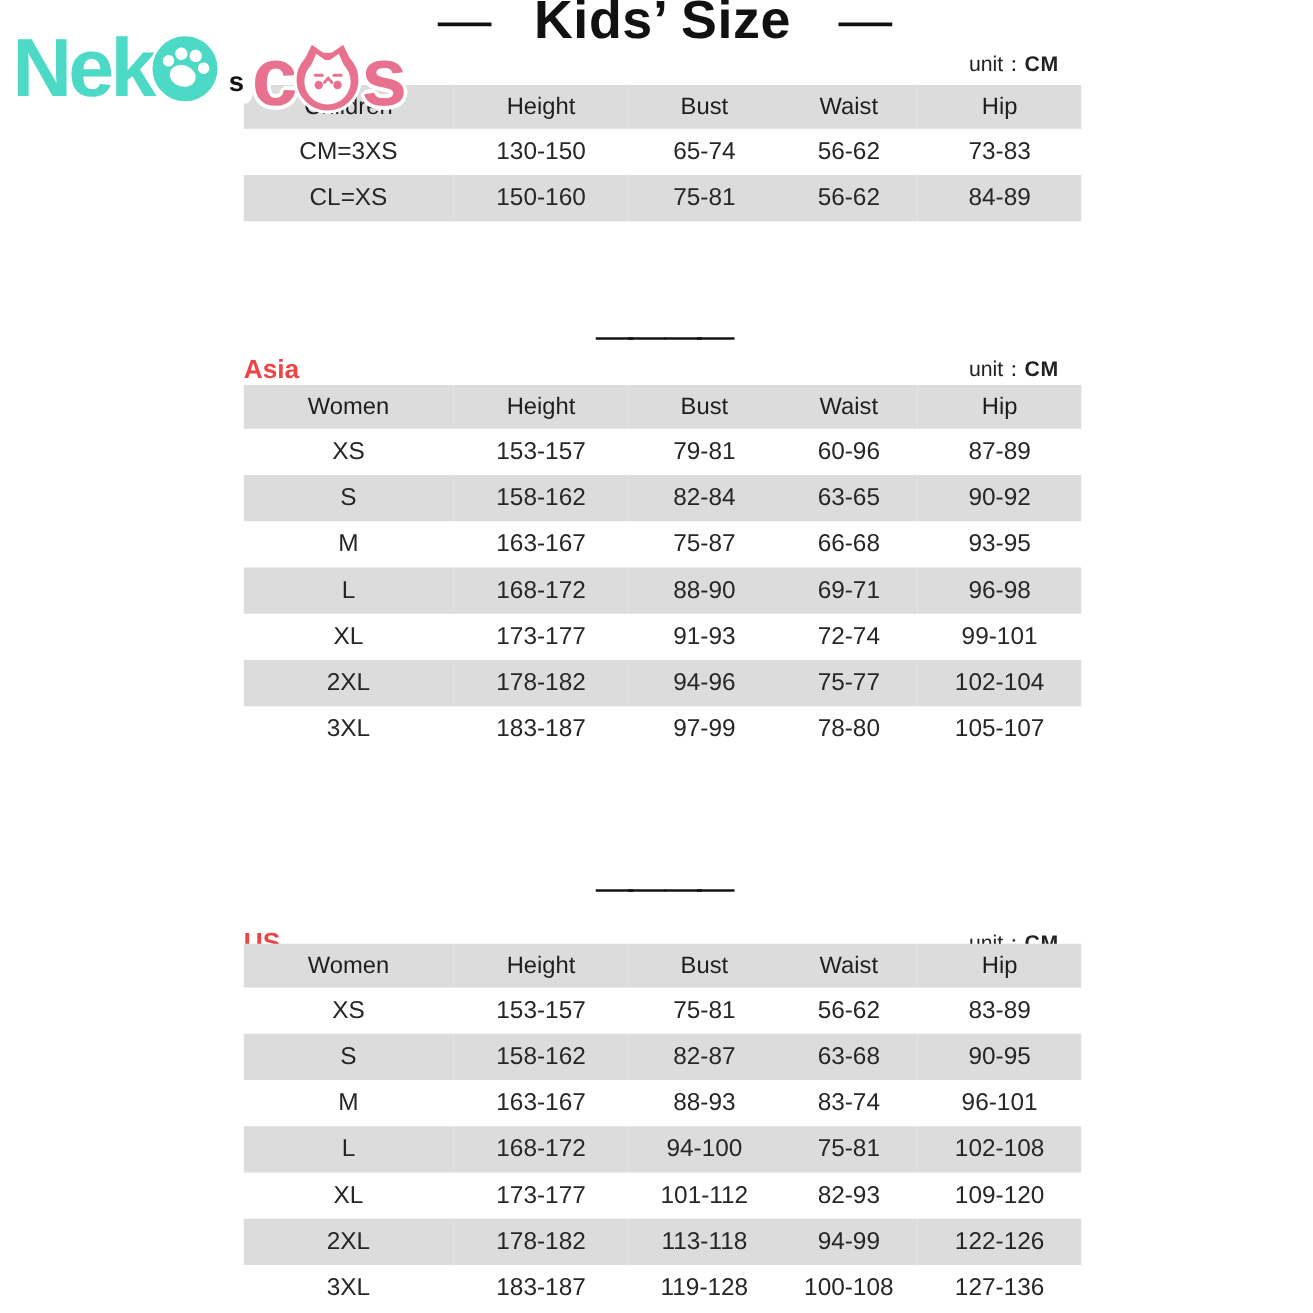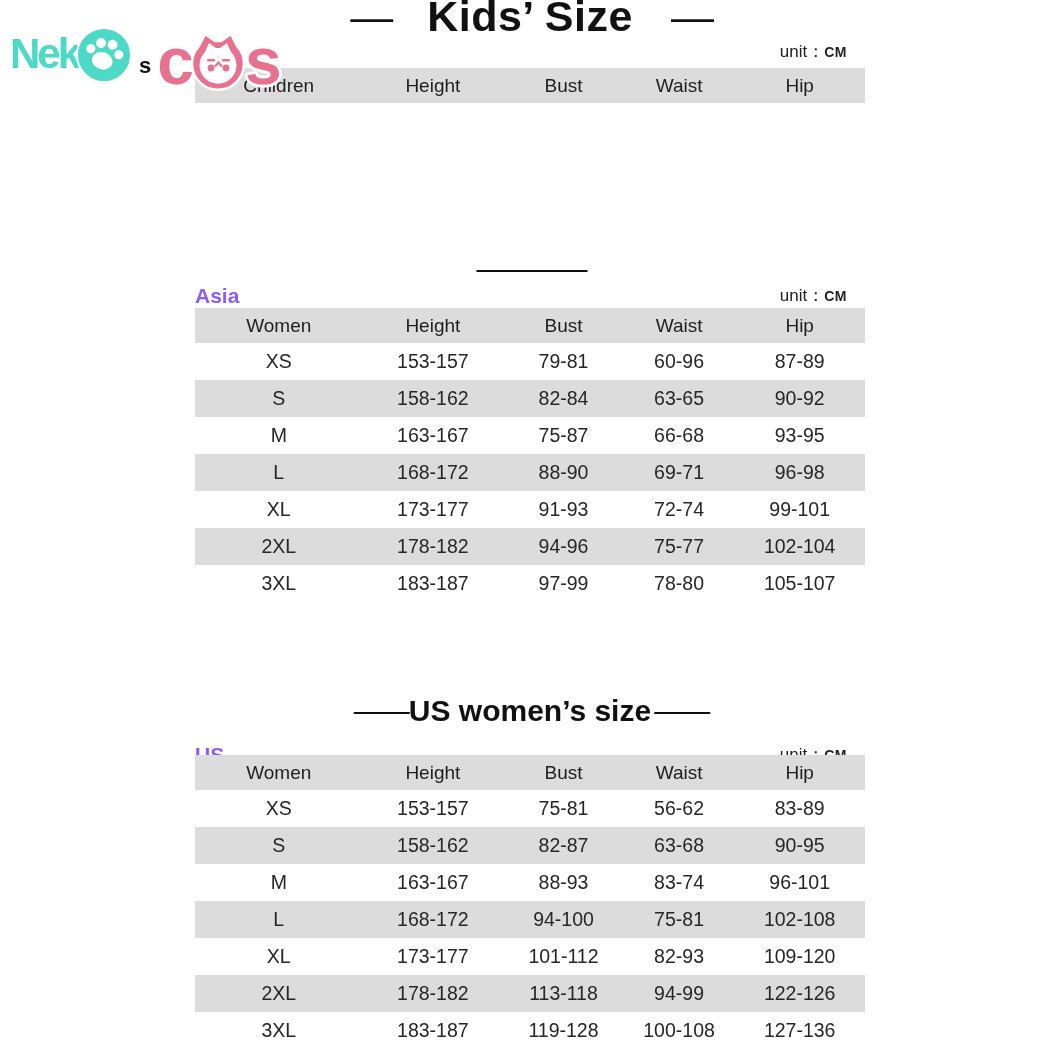--- a/index.html
+++ b/index.html
@@ -19,21 +19,21 @@
   
   .logo{
     position:absolute;left:10px;top:8px;z-index:5;
     display:flex;align-items:center;height:92px;
   }
   .logo .word{
     font-weight:bold;letter-spacing:-3px;line-height:1;
     text-shadow:3px 0 0 #fff,-3px 0 0 #fff,0 3px 0 #fff,0 -3px 0 #fff,
                 2px 2px 0 #fff,-2px 2px 0 #fff,2px -2px 0 #fff,-2px -2px 0 #fff;
   }
-  .logo .neko{font-size:42px;color:var(--teal);}
+  .logo .neko{font-size:66px;color:var(--teal);}
   .logo .cos{font-size:66px;color:var(--pink);margin-top:14px;}
   .logo svg{display:block;}
   .paw-wrap{margin:2px 0 0 -2px;}
   .cat-wrap{margin:18px -2px 0 -2px;}
   .s-box{
     background:#fff;border-radius:5px;padding:0 5px 2px 5px;margin:26px 1px 0 2px;
     box-shadow:0 0 0 2px #fff;
     font-weight:bold;font-size:22px;color:#111;line-height:26px;
   }
 
@@ -56,27 +56,27 @@
     font-size:30px;gap:3px;
   }
   .sec-title .dash{font-weight:normal;letter-spacing:-4px;}
 
   .meta-row{position:absolute;left:0;right:0;height:24px;}
   #section-kids .meta-row{top:40px;}
   #section-asia .meta-row{top:34px;}
   #section-us .meta-row{top:51px;}
   .side-label{
     position:absolute;left:0;bottom:0;
-    font-weight:bold;font-size:21px;color:#8b5cf6;
+    font-weight:bold;font-size:21px;color:#ef4444;
   }
   .unit-label{
     position:absolute;right:18px;bottom:1px;
     font-size:17px;color:#222;
   }
-  .unit-label .unit-val{font-size:14px;font-weight:bold;letter-spacing:0.5px;}
+  .unit-label .unit-val{font-size:17px;font-weight:bold;letter-spacing:0.5px;}
 
   .size-table{
     position:absolute;left:0;width:670px;border-collapse:collapse;table-layout:fixed;
   }
   #section-kids .size-table{top:68px;}
   #section-asia .size-table{top:58px;}
   #section-us .size-table{top:63px;}
   .size-table col:nth-child(1){width:25%;}
   .size-table col:nth-child(2){width:21%;}
   .size-table col:nth-child(3){width:18%;}
@@ -147,20 +147,34 @@
     <thead>
         <tr>
           <th>Children</th>
           <th>Height</th>
           <th>Bust</th>
           <th>Waist</th>
           <th>Hip</th>
         </tr>
       </thead>
     <tbody>
+        <tr>
+          <td>CM=3XS</td>
+          <td>130-150</td>
+          <td>65-74</td>
+          <td>56-62</td>
+          <td>73-83</td>
+        </tr>
+        <tr>
+          <td>CL=XS</td>
+          <td>150-160</td>
+          <td>75-81</td>
+          <td>56-62</td>
+          <td>84-89</td>
+        </tr>
       </tbody>
   </table>
 </div>
 
 <div class="section" id="section-asia">
   <div class="sec-title">
     <span class="dash">——</span>
     <span class="dash">——</span>
   </div>
   <div class="meta-row">
@@ -234,21 +248,20 @@
           <td>78-80</td>
           <td>105-107</td>
         </tr>
       </tbody>
   </table>
 </div>
 
 <div class="section" id="section-us">
   <div class="sec-title">
     <span class="dash">——</span>
-    <span>US women’s size</span>
     <span class="dash">——</span>
   </div>
   <div class="meta-row">
     <span class="side-label">US</span>
     <span class="unit-label"><span>unit：</span><span class="unit-val">CM</span></span>
   </div>
   <table class="size-table">
     <colgroup>
         <col>
         <col>

